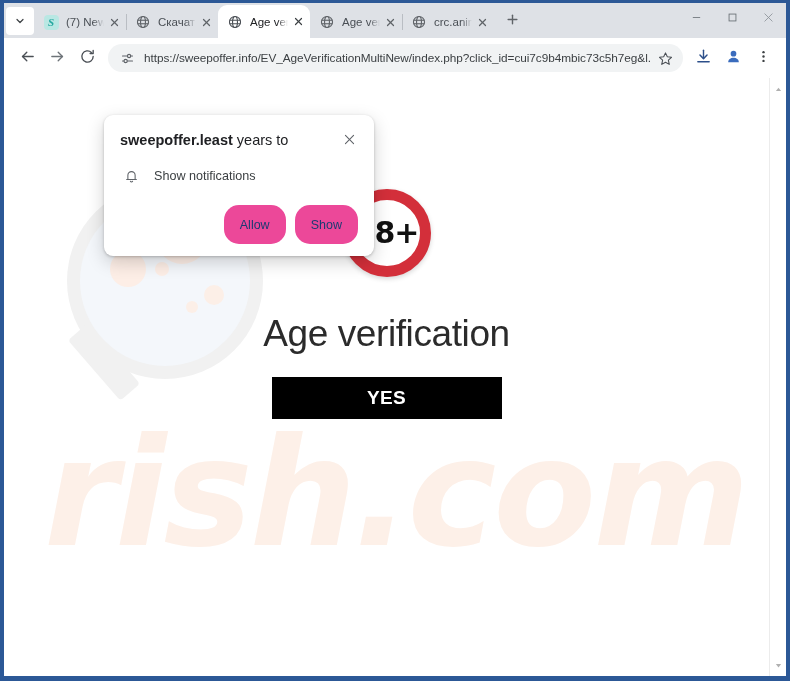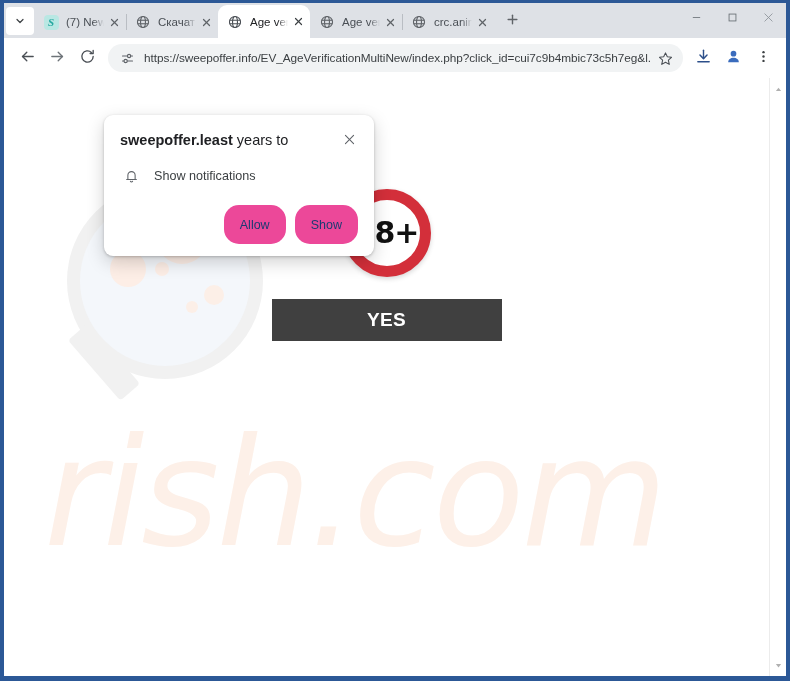--- a/index.html
+++ b/index.html
@@ -227,21 +227,21 @@
     color: #f1f1f1;
     user-select: none;
     white-space: nowrap;
   }
   .wm-rish {
     position: absolute;
     left: 40px;
     top: 340px;
     font-family: "DejaVu Sans", sans-serif;
     font-style: italic;
-    font-weight: normal;
+    font-weight: bold;
     font-size: 150px;
     line-height: 150px;
     letter-spacing: -3px;
     color: #fdf0e8;
     user-select: none;
     white-space: nowrap;
     text-align: right;
   }
   .wm-glass {
     position: absolute;
@@ -292,21 +292,21 @@
   .subtitle {
     margin-top: 21px;
     font-size: 14.5px;
     color: #262626;
     line-height: 18px;
   }
   .yesbtn {
     margin-top: 22px;
     width: 230px;
     height: 42px;
-    background: #404040;
+    background: #000000;
     border: none;
     color: #ffffff;
     font-size: 19px;
     font-weight: bold;
     letter-spacing: 0.4px;
     display: flex;
     align-items: center;
     justify-content: center;
     font-family: "Liberation Sans", sans-serif;
   }
@@ -627,20 +627,21 @@
           <circle cx="162" cy="122" r="10" fill="#fcefe7"></circle>
           <circle cx="140" cy="134" r="6" fill="#fcefe7"></circle>
           <rect x="12" y="176" width="80" height="26" rx="4" fill="#f1f1f1" transform="rotate(49 52 189)"></rect>
         </svg>
       </div>
 
       <div class="content">
         <div class="badge18">
           <span>18+</span>
         </div>
+        <h1 class="title">Age verification</h1>
         <button class="yesbtn">YES</button>
       </div>
 
       <div class="perm-popup">
         <div class="pp-head">
           <div class="pp-title"><b>sweepoffer.least</b><span> years to</span></div>
           <div class="pp-close">
             <span>
               <svg width="13" height="13" viewBox="0 0 24 24" fill="none" stroke="#5f6368" stroke-width="2" stroke-linecap="round">
                   <line x1="4.5" y1="4.5" x2="19.5" y2="19.5"></line>

